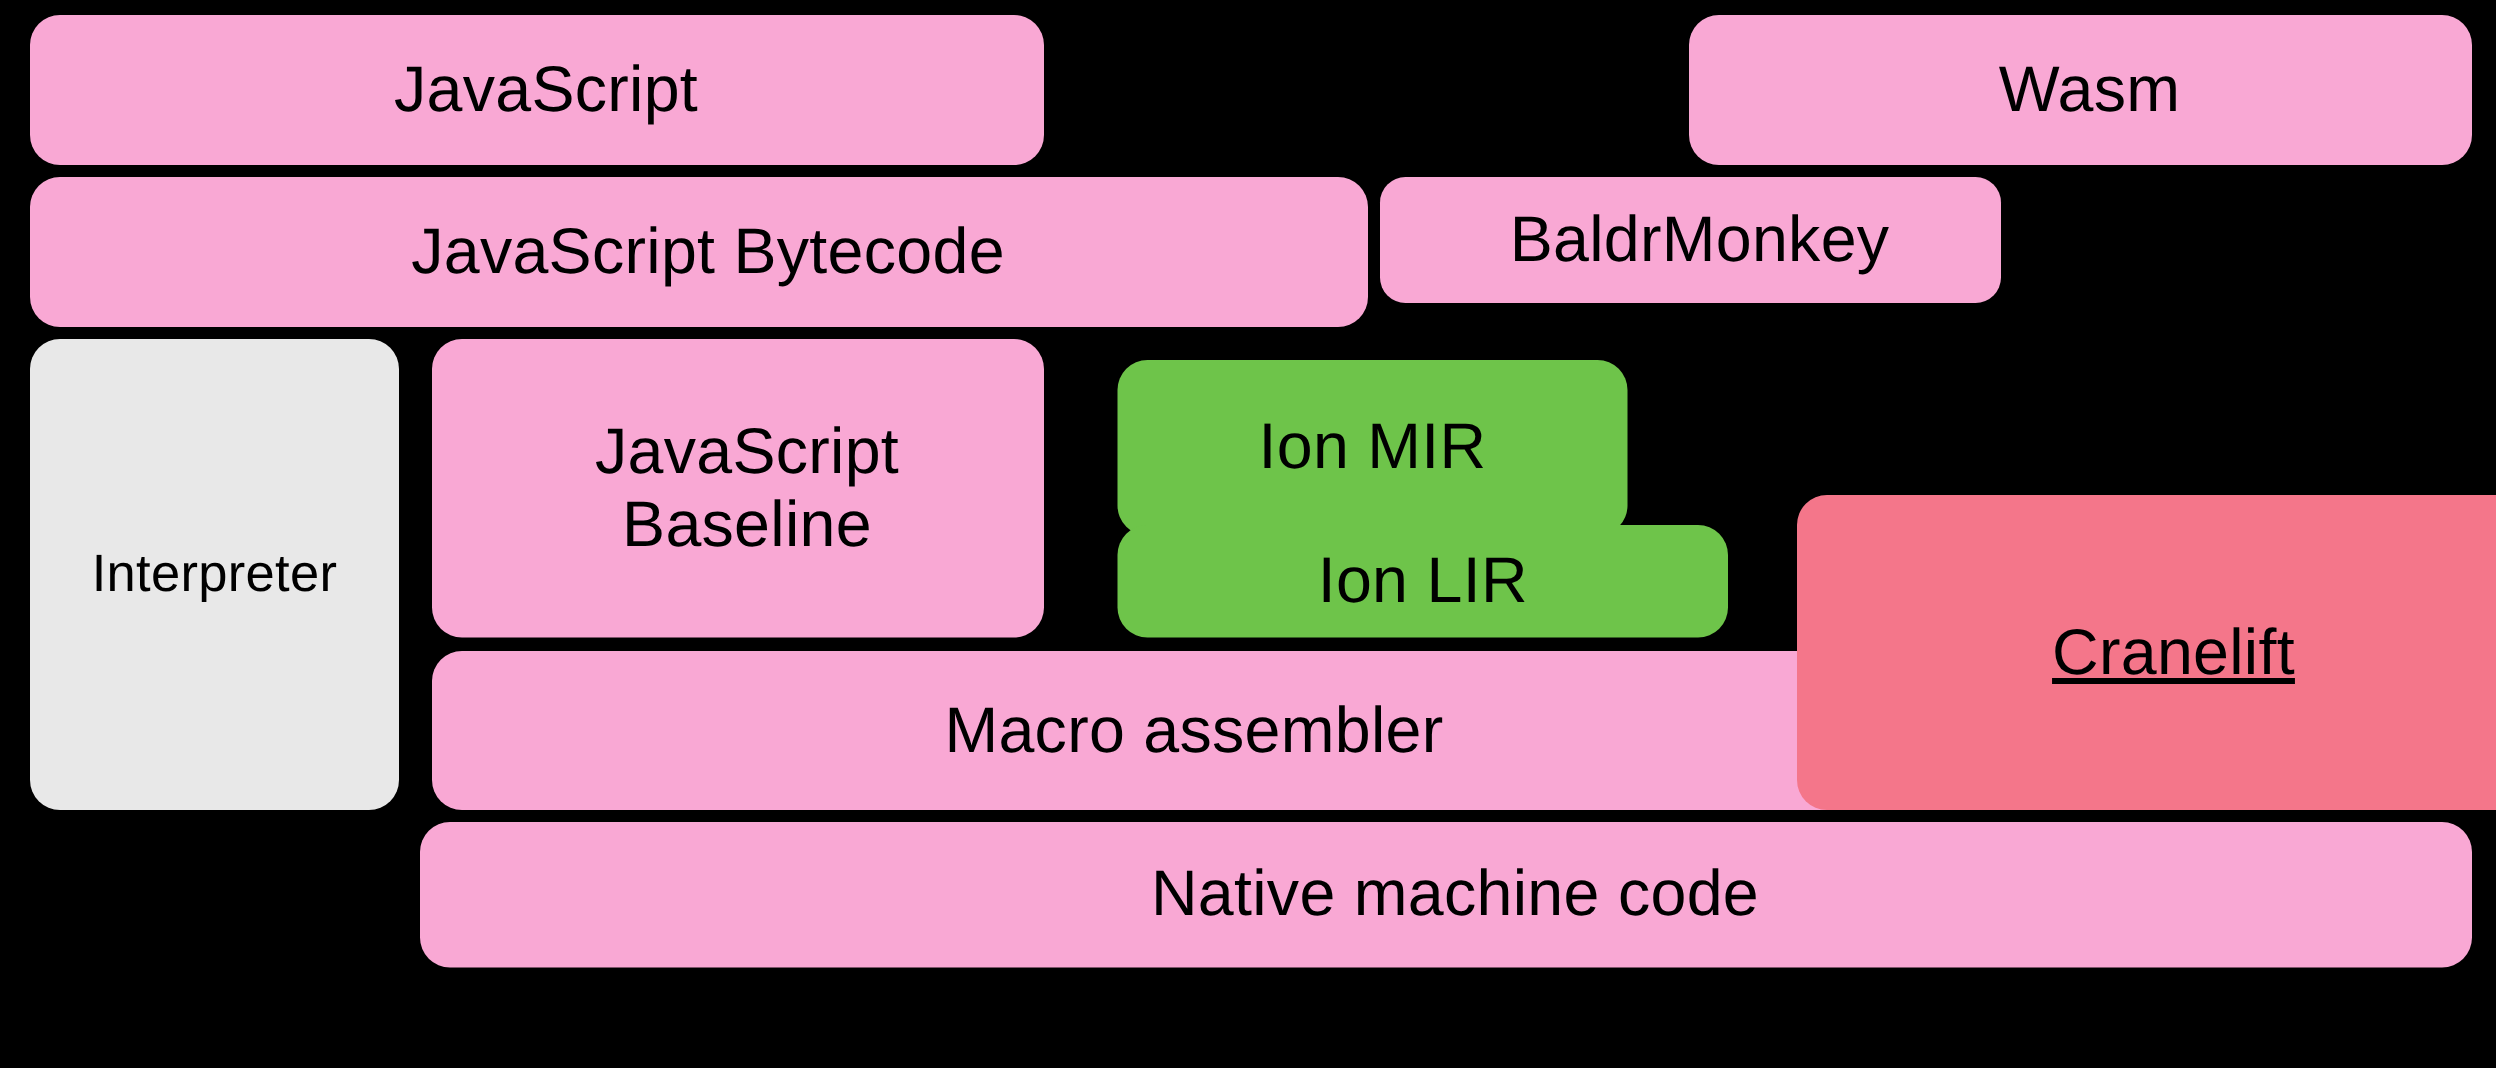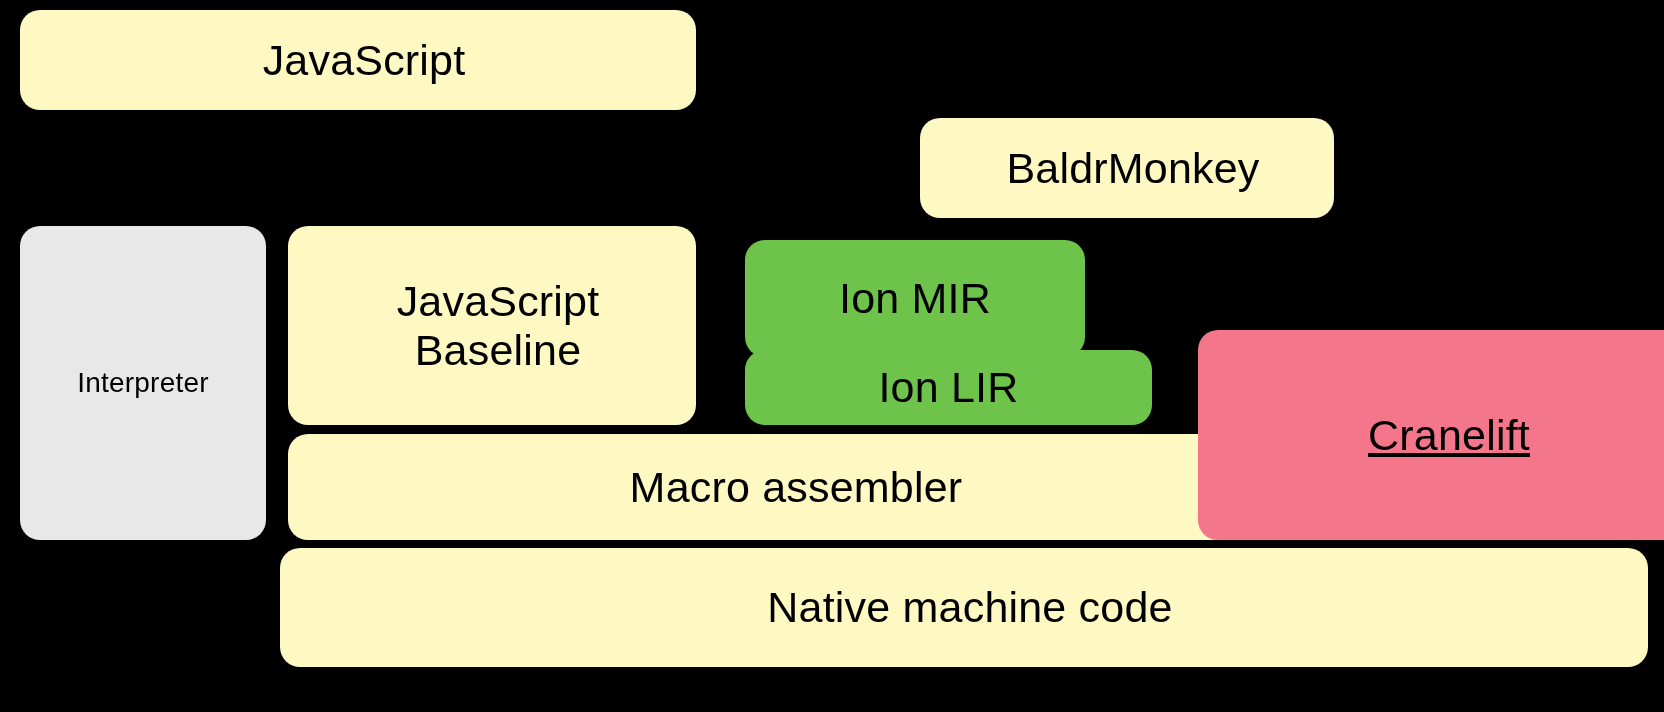--- a/index.html
+++ b/index.html
@@ -27,54 +27,56 @@
     text-align: center;
     border-radius: 20px;
     color: #000000;
     font-size: 43px;
     font-weight: 400;
     line-height: 1.12;
     letter-spacing: 0.2px;
     white-space: pre-line;
     user-select: none;
   }
-  .fill-white  { background: #fef9c3; padding-left: 12px; }
+  .fill-white  { background: #f9a8d4; padding-left: 12px; }
   .fill-gray   { background: #E8E8E8; }
   .fill-green  { background: #6EC44A; }
   .fill-pink   { background: #F4768A; }
 
   
   .n-javascript      { left: 20px;   top: 10px;  width: 676px; height: 100px; }
   .n-asmjs           { left: 704px;  top: 10px;  width: 414px; height: 100px; }
   .n-wasm            { left: 1126px; top: 10px;  width: 522px; height: 100px; }
 
   
   .n-js-bytecode     { left: 20px;   top: 118px; width: 892px; height: 100px; }
-  .n-baldrmonkey     { left: 920px;  top: 118px; width: 414px; height: 100px; }
+  .n-baldrmonkey     { left: 920px;  top: 118px; width: 414px; height: 84px; border-radius: 17px; }
 
   
-  .n-interpreter     { left: 20px;   top: 226px; width: 246px; height: 314px; font-size: 28px; }
+  .n-interpreter     { left: 20px;   top: 226px; width: 246px; height: 314px; font-size: 35px; }
   .n-js-baseline     { left: 288px;  top: 226px; width: 408px; height: 199px; }
   .n-ion-mir         { left: 745px;  top: 240px; width: 340px; height: 117px; }
   .n-ion-lir         { left: 745px;  top: 350px; width: 407px; height: 75px;  }
   .n-macro-assembler { left: 288px;  top: 434px; width: 1004px; height: 106px; }
   .n-cranelift       { left: 1198px; top: 330px; width: 502px; height: 210px; text-decoration: underline; }
 
   
-  .n-native-code     { left: 280px;  top: 548px; width: 1368px; height: 119px; }
+  .n-native-code     { left: 280px;  top: 548px; width: 1368px; height: 97px; }
 </style>
 </head>
 <body>
 
 <div id="stage">
 
   <div class="node fill-white n-javascript">JavaScript</div>
 
 
+  <div class="node fill-white n-wasm">Wasm</div>
 
+  <div class="node fill-white n-js-bytecode">JavaScript Bytecode</div>
 
   <div class="node fill-white n-baldrmonkey">BaldrMonkey</div>
 
   <div class="node fill-gray n-interpreter">Interpreter</div>
 
   <div class="node fill-white n-js-baseline">JavaScript
 Baseline</div>
 
   <div class="node fill-green n-ion-mir">Ion MIR</div>
 

